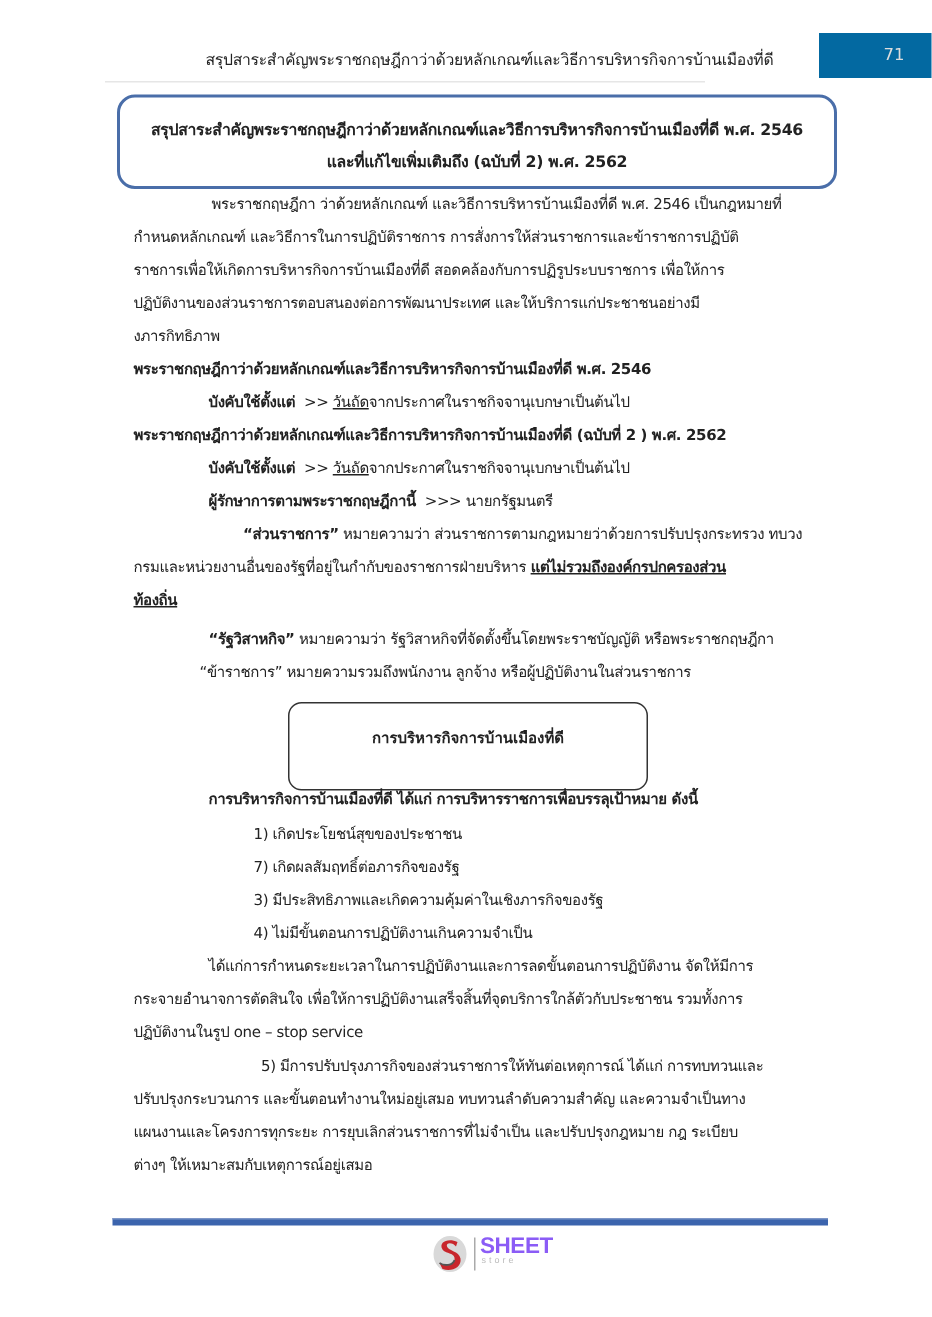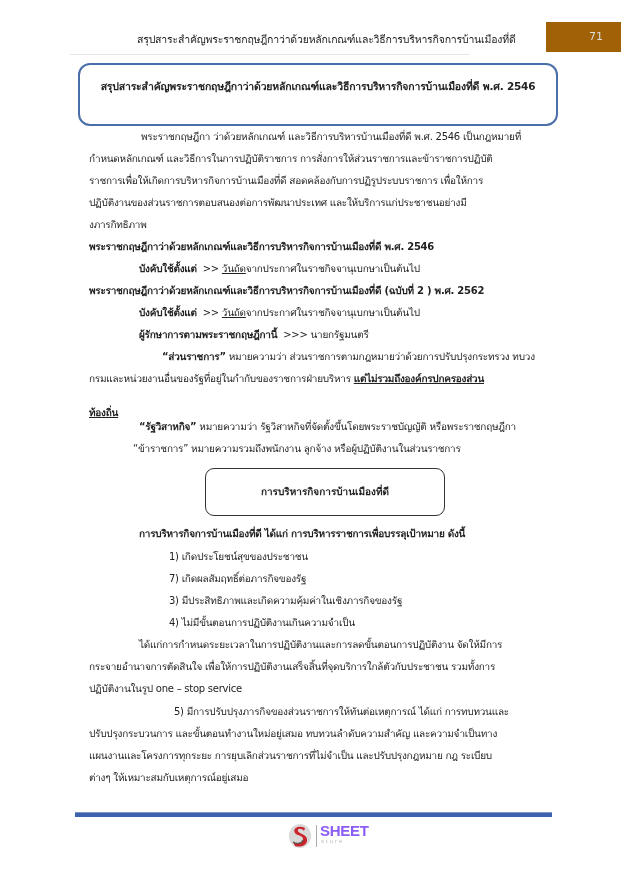--- a/index.html
+++ b/index.html
@@ -1,34 +1,34 @@
 <!DOCTYPE html>
 <html><head>
 <meta charset="utf-8">
 <style>
   html, body { margin: 0; padding: 0; background: #ffffff; }
   body { width: 621px; height: 878px; position: relative; overflow: hidden;
          font-family: "DejaVu Sans", "Liberation Sans", sans-serif; color: #222; }
   .page-header { position: absolute; left: 0; top: 0; width: 621px; height: 56px; }
   .running-title { position: absolute; left: 137px; top: 31px; font-size: 10.5px; color: #222; white-space: nowrap; letter-spacing: -0.2px; }
-  .page-num-box { position: absolute; left: 546px; top: 22px; width: 75px; height: 30px; background: #a16207; }
+  .page-num-box { position: absolute; left: 546px; top: 22px; width: 75px; height: 30px; background: #0369a1; }
   .page-num { position: absolute; right: 18px; top: 8px; color: #ddd; font-size: 11px; }
   .header-rule { position: absolute; left: 70px; top: 54px; width: 400px; height: 1px; background: #e6e6e6; }
 
   .title-box { position: absolute; left: 78px; top: 63px; width: 480px; height: 63px; border: 2.5px solid #4a6ea9; border-radius: 12px; box-sizing: border-box; }
   .title-line { position: absolute; left: 0; width: 100%; text-align: center; font-weight: bold; font-size: 10.5px; color: #222; white-space: nowrap; letter-spacing: -0.2px; }
   .title-line.l1 { top: 13px; }
   .title-line.l2 { top: 34px; }
 
   .content { position: absolute; left: 89px; top: 126px; width: 456px; font-size: 10px; line-height: 22px; }
   .line { position: absolute; left: 0; white-space: nowrap; letter-spacing: -0.25px; }
   .b { font-weight: bold; text-align: right; }
   .u { text-decoration: underline; }
 
-  .section-box { position: absolute; left: 205px; top: 468px; width: 240px; height: 48px; border: 1.3px solid #333; border-radius: 9px; box-sizing: border-box; padding-left: 12px; }
+  .section-box { position: absolute; left: 192px; top: 468px; width: 240px; height: 59px; border: 1.3px solid #333; border-radius: 9px; box-sizing: border-box; padding-left: 12px; }
   .section-label { position: absolute; left: 0; width: 100%; top: 15px; text-align: center; font-weight: bold; font-size: 10px; }
 
   .footer-rule { position: absolute; left: 75px; top: 812px; width: 477px; height: 4px; background: #3b64ad; border-top: 0.5px solid #7c95c6; }
   .logo { position: absolute; left: 288px; top: 823px; height: 28px; width: 100px; }
   .logo-s { position: absolute; left: 0; top: 0; width: 24px; height: 26px; }
   .logo-bar { position: absolute; left: 28px; top: 2px; width: 1px; height: 22px; background: #aaa; }
   .logo-text { position: absolute; left: 32px; top: -1px; font-family: "Liberation Sans", sans-serif; font-weight: bold; font-size: 15px; color: #8b5cf6; letter-spacing: -0.3px; }
   .logo-sub { position: absolute; left: 33px; top: 15px; font-family: "Liberation Sans", sans-serif; font-size: 6px; color: #bbb; letter-spacing: 2px; }
 </style>
 </head>
@@ -37,20 +37,21 @@
 <div class="page-header">
   <div class="running-title">สรุปสาระสำคัญพระราชกฤษฎีกาว่าด้วยหลักเกณฑ์และวิธีการบริหารกิจการบ้านเมืองที่ดี</div>
   <div class="page-num-box">
     <span class="page-num">71</span>
   </div>
   <div class="header-rule"></div>
 </div>
 
 <div class="title-box">
   <div class="title-line l1">สรุปสาระสำคัญพระราชกฤษฎีกาว่าด้วยหลักเกณฑ์และวิธีการบริหารกิจการบ้านเมืองที่ดี พ.ศ. 2546</div>
+  <div class="title-line l2">และที่แก้ไขเพิ่มเติมถึง (ฉบับที่ 2) พ.ศ. 2562</div>
 </div>
 
 <div class="content">
   <div class="line" style="top:0; left:52px;">พระราชกฤษฎีกา ว่าด้วยหลักเกณฑ์ และวิธีการบริหารบ้านเมืองที่ดี พ.ศ. 2546 เป็นกฎหมายที่</div>
   <div class="line" style="top:22px;">กำหนดหลักเกณฑ์ และวิธีการในการปฏิบัติราชการ การสั่งการให้ส่วนราชการและข้าราชการปฏิบัติ</div>
   <div class="line" style="top:44px;">ราชการเพื่อให้เกิดการบริหารกิจการบ้านเมืองที่ดี สอดคล้องกับการปฏิรูประบบราชการ เพื่อให้การ</div>
   <div class="line" style="top:66px;">ปฏิบัติงานของส่วนราชการตอบสนองต่อการพัฒนาประเทศ และให้บริการแก่ประชาชนอย่างมี</div>
   <div class="line" style="top:88px;">งภารกิทธิภาพ</div>
 
   <div class="line b" style="top:110px;">พระราชกฤษฎีกาว่าด้วยหลักเกณฑ์และวิธีการบริหารกิจการบ้านเมืองที่ดี พ.ศ. 2546</div>
@@ -68,21 +69,21 @@
     <span class="b">ผู้รักษาการตามพระราชกฤษฎีกานี้</span>
     <span>&nbsp;</span><span>&gt;&gt;&gt;</span><span>&nbsp;</span><span>นายกรัฐมนตรี</span>
   </div>
 
   <div class="line" style="top:220px; left:60px;margin-left:13px;">
     <span class="b">“ส่วนราชการ”</span><span> หมายความว่า ส่วนราชการตามกฎหมายว่าด้วยการปรับปรุงกระทรวง ทบวง</span>
   </div>
   <div class="line" style="top:242px;">
     <span>กรมและหน่วยงานอื่นของรัฐที่อยู่ในกำกับของราชการฝ่ายบริหาร </span><span class="b u">แต่ไม่รวมถึงองค์กรปกครองส่วน</span>
   </div>
-  <div class="line b u" style="top:276px;">ท้องถิ่น</div>
+  <div class="line b u" style="top:264px;">ท้องถิ่น</div>
 
   <div class="line" style="top:290px; left:50px;">
     <span class="b">“รัฐวิสาหกิจ”</span><span> หมายความว่า รัฐวิสาหกิจที่จัดตั้งขึ้นโดยพระราชบัญญัติ หรือพระราชกฤษฎีกา</span>
   </div>
   <div class="line" style="top:312px; left:44px;">“ข้าราชการ” หมายความรวมถึงพนักงาน ลูกจ้าง หรือผู้ปฏิบัติงานในส่วนราชการ</div>
 </div>
 
 <div class="section-box">
   <div class="section-label">การบริหารกิจการบ้านเมืองที่ดี</div>
 </div>

